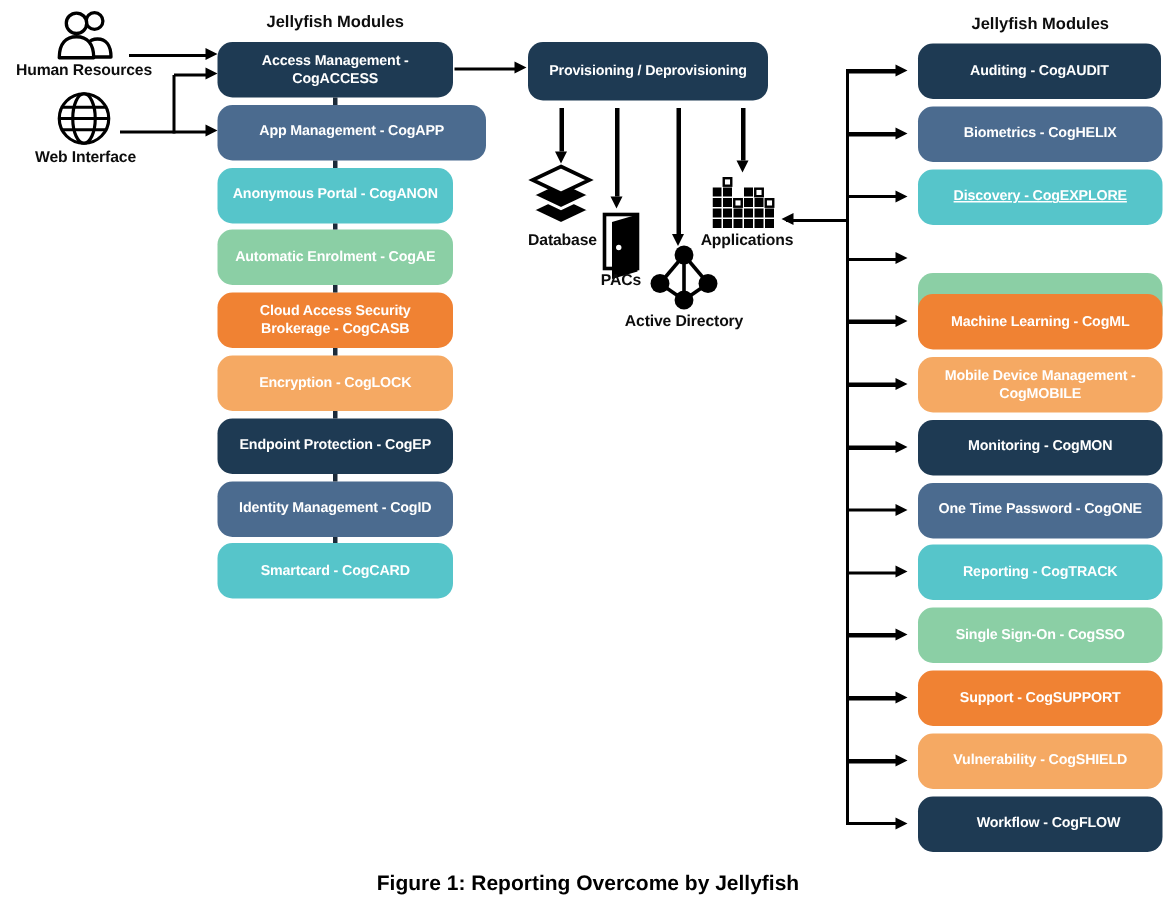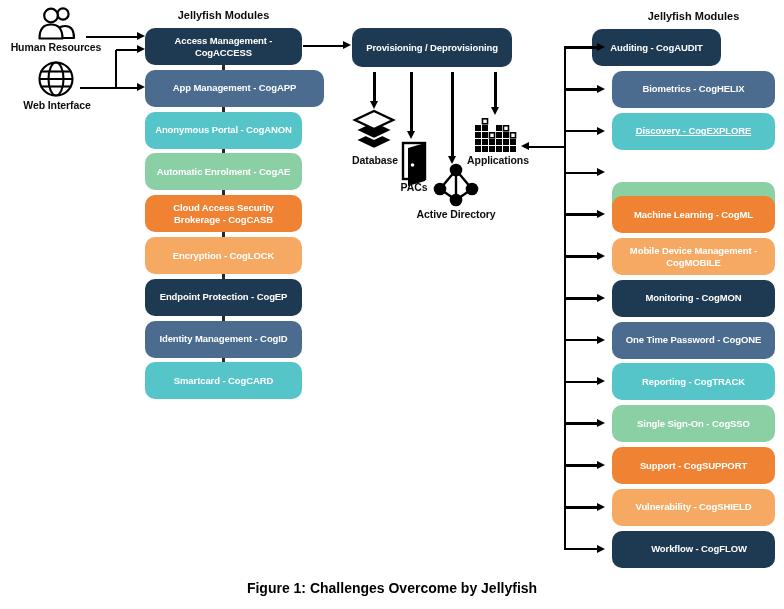--- a/index.html
+++ b/index.html
@@ -69,21 +69,21 @@
       <div class="tick" style="left: 222px; top: 65px; height: 4.8px;"></div>
       <div class="tick" style="left: 222px; top: 106.8px; height: 4.8px;"></div>
       <div class="tick" style="left: 222px; top: 148.6px; height: 4.8px;"></div>
       <div class="tick" style="left: 222px; top: 190.4px; height: 4.8px;"></div>
       <div class="tick" style="left: 222px; top: 232.2px; height: 4.8px;"></div>
       <div class="tick" style="left: 222px; top: 274px; height: 4.8px;"></div>
       <div class="tick" style="left: 222px; top: 315.8px; height: 4.8px;"></div>
       <div class="tick" style="left: 222px; top: 357.6px; height: 4.8px;"></div>
     </div>
   <div id="right-col">
-      <div class="module-box" style="left: 592px; top: 29px; width: 129px; height: 37px; background: rgb(30, 58, 83); color: rgb(255, 255, 255);">Auditing - CogAUDIT</div>
+      <div class="module-box" style="left: 612px; top: 29px; width: 162px; height: 37px; background: rgb(30, 58, 83); color: rgb(255, 255, 255);">Auditing - CogAUDIT</div>
       <div class="module-box" style="left: 612px; top: 70.8px; width: 163px; height: 37px; background: rgb(75, 107, 143); color: rgb(255, 255, 255);">Biometrics - CogHELIX</div>
       <div class="module-box" style="left: 612px; top: 112.6px; width: 163px; height: 37px; background: rgb(86, 197, 202); color: rgb(255, 255, 255); text-decoration: underline;">Discovery - CogEXPLORE</div>
       <div class="module-box" style="left: 612px; top: 154.4px; width: 163px; height: 37px; background: rgb(139, 207, 165); color: rgb(255, 255, 255); margin-top: 28px;">Key Management - CogKEYS</div>
       <div class="module-box" style="left: 612px; top: 196.2px; width: 163px; height: 37px; background: rgb(240, 130, 51); color: rgb(255, 255, 255);">Machine Learning - CogML</div>
       <div class="module-box" style="left: 612px; top: 238px; width: 163px; height: 37px; background: rgb(245, 169, 99); color: rgb(255, 255, 255);">Mobile Device Management - CogMOBILE</div>
       <div class="module-box" style="left: 612px; top: 279.8px; width: 163px; height: 37px; background: rgb(30, 58, 83); color: rgb(255, 255, 255);">Monitoring - CogMON</div>
       <div class="module-box" style="left: 612px; top: 321.6px; width: 163px; height: 37px; background: rgb(75, 107, 143); color: rgb(255, 255, 255);">One Time Password - CogONE</div>
       <div class="module-box" style="left: 612px; top: 363.4px; width: 163px; height: 37px; background: rgb(86, 197, 202); color: rgb(255, 255, 255);">Reporting - CogTRACK</div>
       <div class="module-box" style="left: 612px; top: 405.2px; width: 163px; height: 37px; background: rgb(139, 207, 165); color: rgb(255, 255, 255);">Single Sign-On - CogSSO</div>
       <div class="module-box" style="left: 612px; top: 447px; width: 163px; height: 37px; background: rgb(240, 130, 51); color: rgb(255, 255, 255);">Support - CogSUPPORT</div>
@@ -201,14 +201,14 @@
       <div class="hl" style="left: 565px; top: 422.4px; width: 33px;"></div>
       <div class="ah ah-right" style="left: 596.5px; top: 419.1px;"></div>
       <div class="hl" style="left: 565px; top: 464.2px; width: 33px;"></div>
       <div class="ah ah-right" style="left: 596.5px; top: 460.9px;"></div>
       <div class="hl" style="left: 565px; top: 506px; width: 33px;"></div>
       <div class="ah ah-right" style="left: 596.5px; top: 502.7px;"></div>
       <div class="hl" style="left: 565px; top: 547.8px; width: 33px;"></div>
       <div class="ah ah-right" style="left: 596.5px; top: 544.5px;"></div>
     </div>
 
-  <div id="caption">Figure 1: Challenges Overcome by Jellyfish</div>
+  <div id="caption">Figure 1: Reporting Overcome by Jellyfish</div>
 </div>
 
 </body></html>

